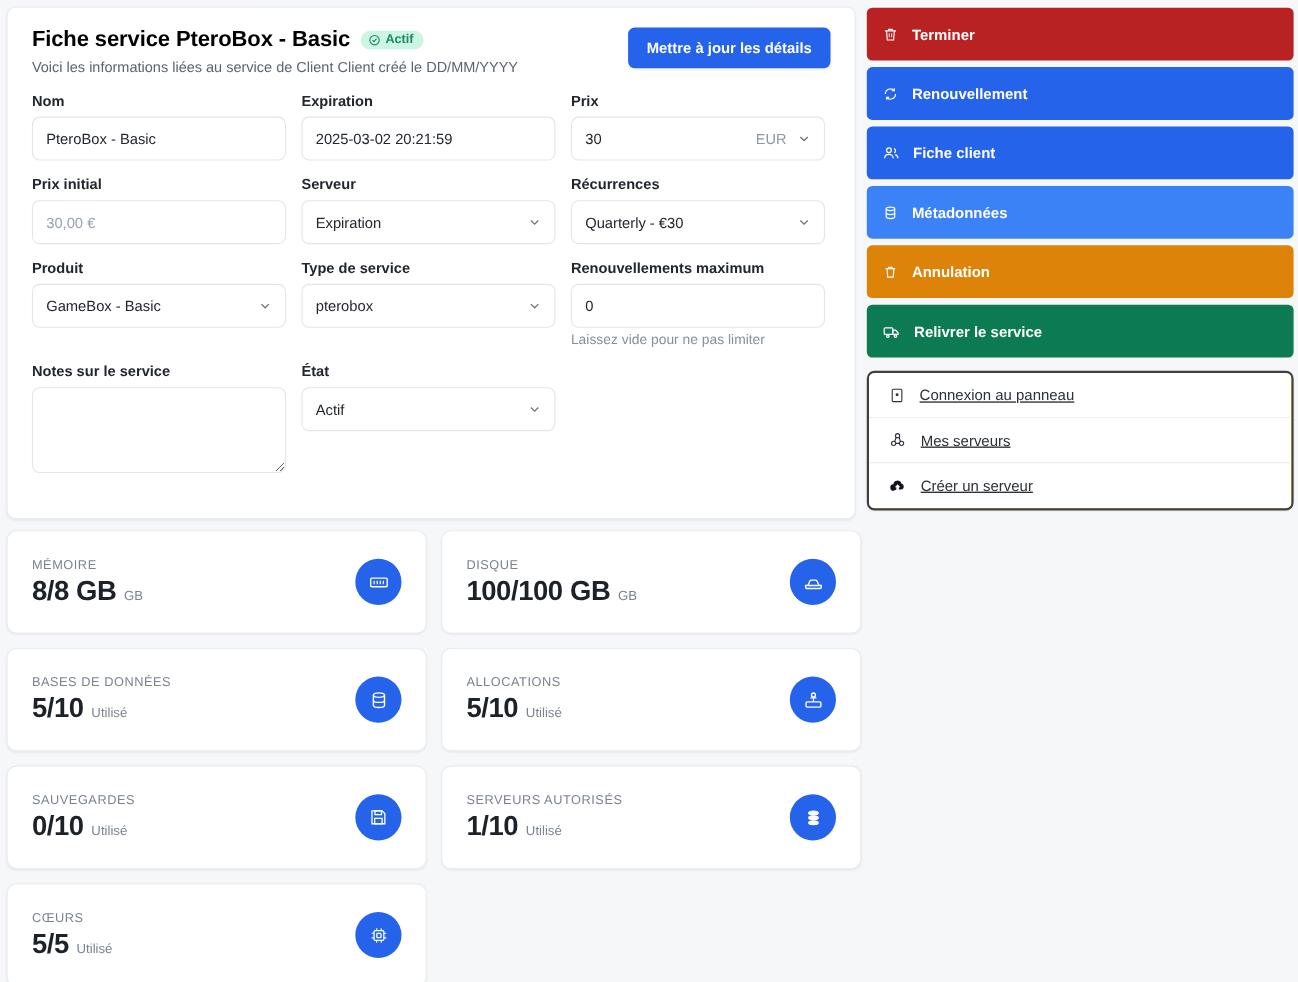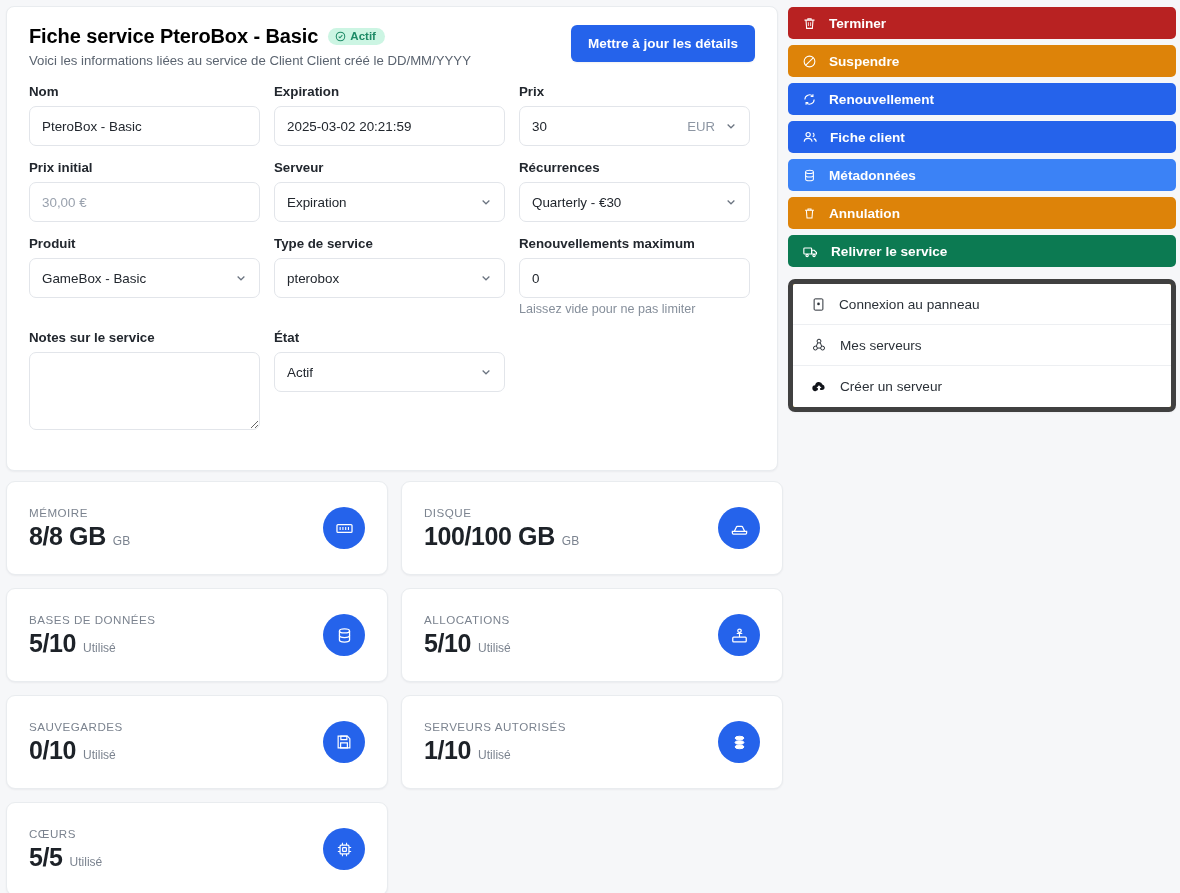--- a/index.html
+++ b/index.html
@@ -202,45 +202,46 @@
   
   .right-col {
     width: 388px;
     flex: 0 0 388px;
     display: flex;
     flex-direction: column;
     gap: 0;
     padding-top: 1px;
   }
   .action-btn {
-    height: 32px;
+    height: 48px;
     border: none;
     border-radius: 5px;
     display: flex;
     align-items: center;
     gap: 12px;
     padding: 0 14px;
     color: #ffffff;
     font-family: inherit;
     font-size: 13.6px;
     font-weight: 700;
     cursor: pointer;
     margin-bottom: 6px;
     width: 100%;
     text-align: left;
   }
   .action-btn svg { display: block; flex: 0 0 auto; }
 
   .links-card {
     margin-top: 6px;
     background: #eab308;
-    border: 5px solid #404040;
+    border: 2px solid #404040;
     border-radius: 7px;
     box-shadow: 0 1px 2px rgba(16,24,40,0.04);
     overflow: hidden;
+    text-decoration: underline;
   }
   .link-row {
     height: 41px;
     display: flex;
     align-items: center;
     gap: 13px;
     padding: 0 18px;
     font-size: 13.6px;
     color: #2b3138;
     border-bottom: 1px solid #edeff2;
@@ -518,29 +519,20 @@
       <span>
         <svg width="15" height="15" viewBox="0 0 24 24" fill="none" stroke="#fff" stroke-width="1.7">
           <path d="M4 6.6h16M9.4 6.6V4.4h5.2v2.2"></path>
           <path d="M6.4 6.6l1 13.2h9.2l1-13.2"></path>
           <path d="M10.2 10v6M13.8 10v6" stroke-width="1.3"></path>
         </svg>
       </span>
       <span>Terminer</span>
     </button>
 
-    <button class="action-btn" style="background:#dd8309">
-      <span>
-        <svg width="15" height="15" viewBox="0 0 24 24" fill="none" stroke="#fff" stroke-width="1.7">
-          <circle cx="12" cy="12" r="8.6"></circle>
-            <path d="M6.1 17.9L17.9 6.1"></path>
-        </svg>
-      </span>
-      <span>Suspendre</span>
-    </button>
 
     <button class="action-btn" style="background:#2563eb">
       <span>
         <svg width="15" height="15" viewBox="0 0 24 24" fill="none" stroke="#fff" stroke-width="1.7">
           <path d="M19.4 12a7.4 7.4 0 01-12.9 5"></path>
           <path d="M4.6 12a7.4 7.4 0 0112.9-5"></path>
           <path d="M17.5 3.6v3.6h-3.6M6.5 20.4v-3.6h3.6"></path>
         </svg>
       </span>
       <span>Renouvellement</span>

